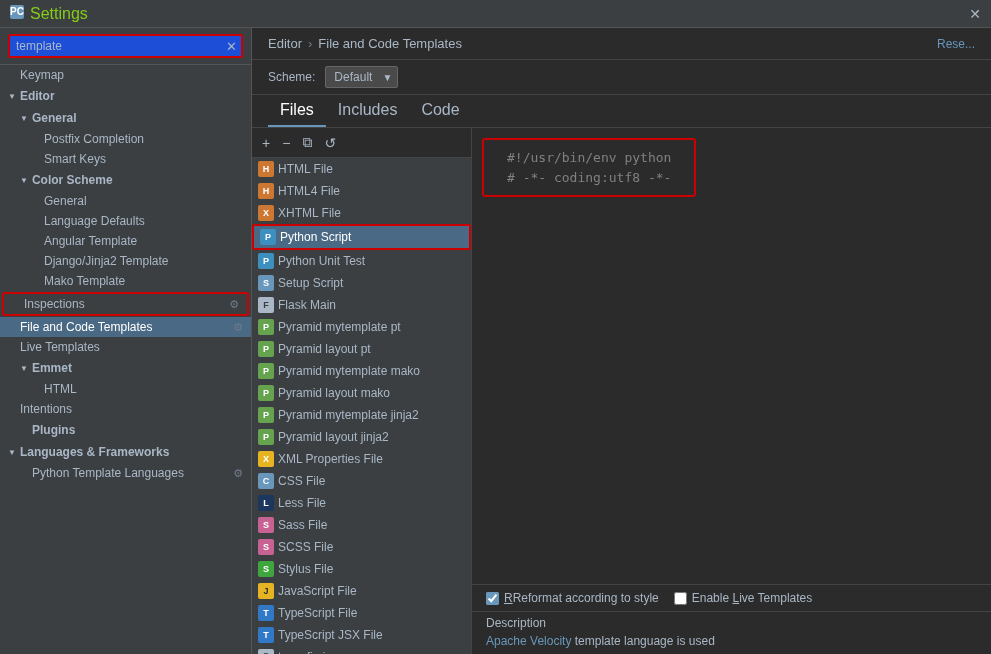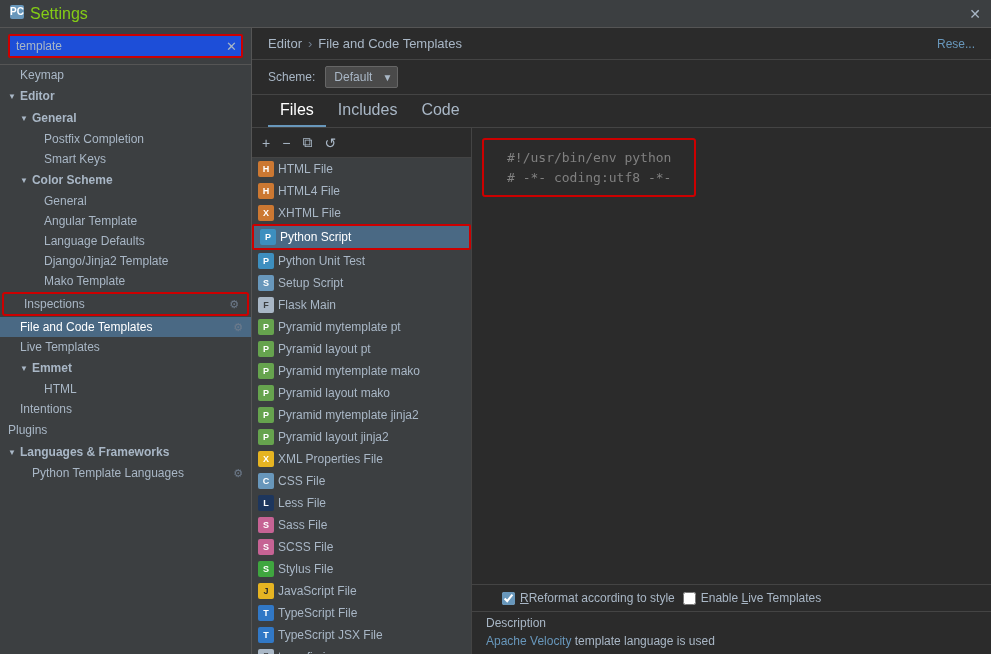--- a/index.html
+++ b/index.html
@@ -289,24 +289,24 @@
       flex-direction: column;
       background: #2b2b2b;
       overflow: hidden;
     }
     .code-line { line-height: 1.5; }
     .code-comment { color: #808080; }
 
     
     .bottom-options {
       border-top: 1px solid #444;
-      padding: 6px 30px;
+      padding: 6px 14px;
       display: flex;
       align-items: flex-start;
-      gap: 8px;
+      gap: 15px;
     }
     .checkbox-label {
       display: flex;
       align-items: center;
       gap: 5px;
       cursor: pointer;
       font-size: 12px;
       color: #a9b7c6;
     }
     .checkbox-label input[type="checkbox"] {
@@ -378,24 +378,24 @@
     </div>
 
     <div class="nav-section-header indent1">
       <span class="triangle">▼</span>
       <span>Color Scheme</span>
     </div>
     <div class="nav-item indent3">
       <span>General</span>
     </div>
     <div class="nav-item indent3">
+      <span>Language Defaults</span>
+    </div>
+    <div class="nav-item indent3">
       <span>Angular Template</span>
-    </div>
-    <div class="nav-item indent3">
-      <span>Language Defaults</span>
     </div>
     <div class="nav-item indent3">
       <span>Django/Jinja2 Template</span>
     </div>
     <div class="nav-item indent3">
       <span>Mako Template</span>
     </div>
 
     <div class="nav-item indent1" style="border: 2px solid #cc0000; border-radius: 3px; margin: 1px 2px;">
       <span>Inspections</span>
@@ -417,21 +417,21 @@
     </div>
     <div class="nav-item indent3">
       <span>HTML</span>
     </div>
 
     <div class="nav-item indent1">
       <span>Intentions</span>
     </div>
 
     <div class="nav-section-header">
-      <span style="font-weight:normal;">Plugins</span>
+      <span style="font-weight:bold;margin-left:24px;">Plugins</span>
     </div>
 
     <div class="nav-section-header">
       <span class="triangle">▼</span>
       <span>Languages &amp; Frameworks</span>
     </div>
     <div class="nav-item indent2">
       <span>Python Template Languages</span>
       <span class="settings-icon">⚙</span>
     </div>

